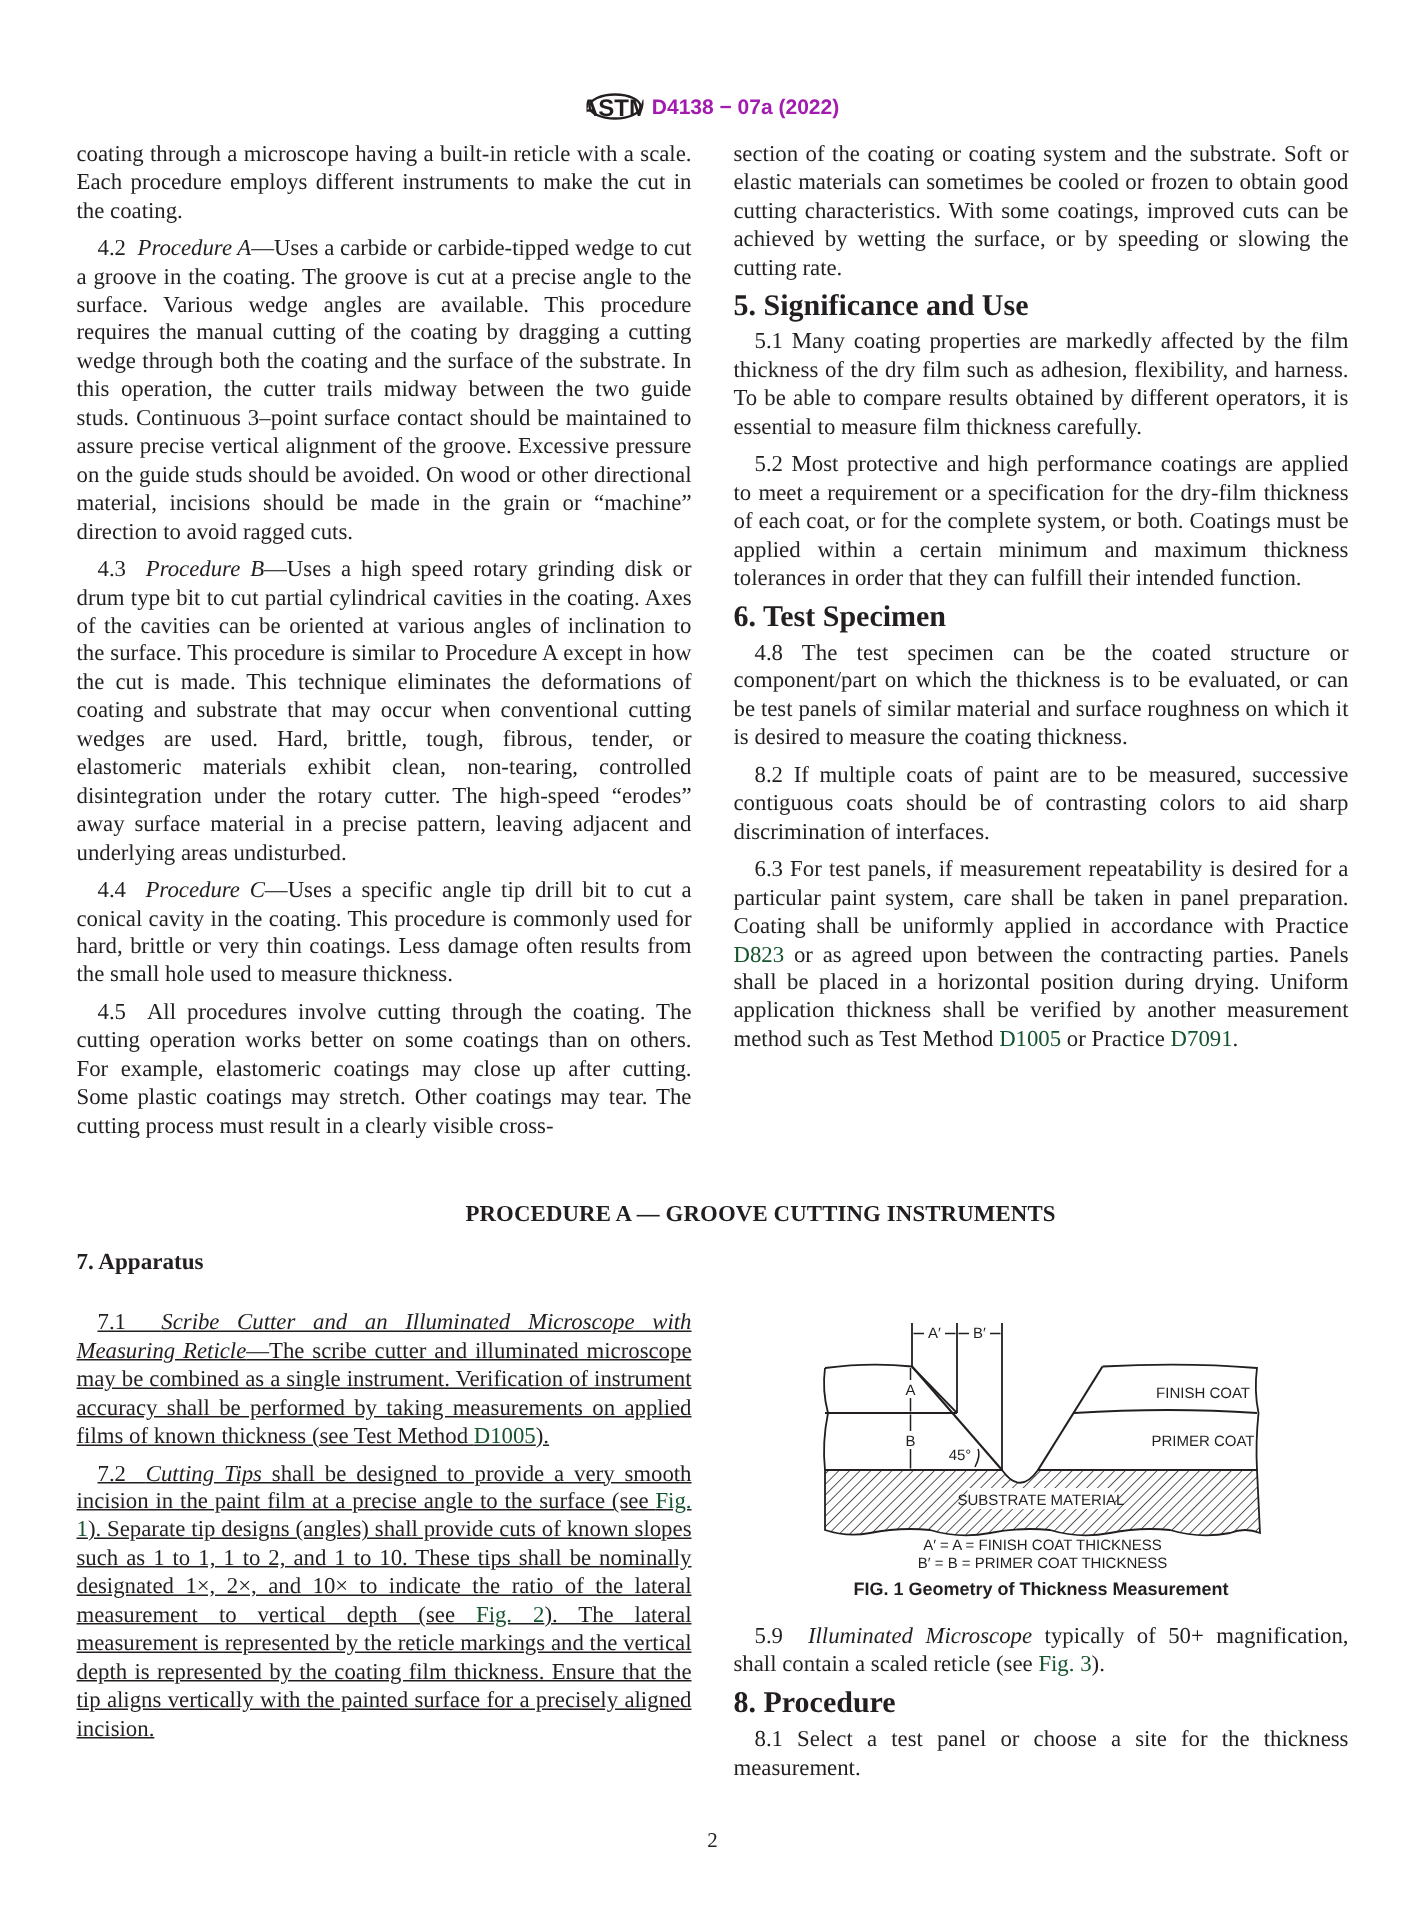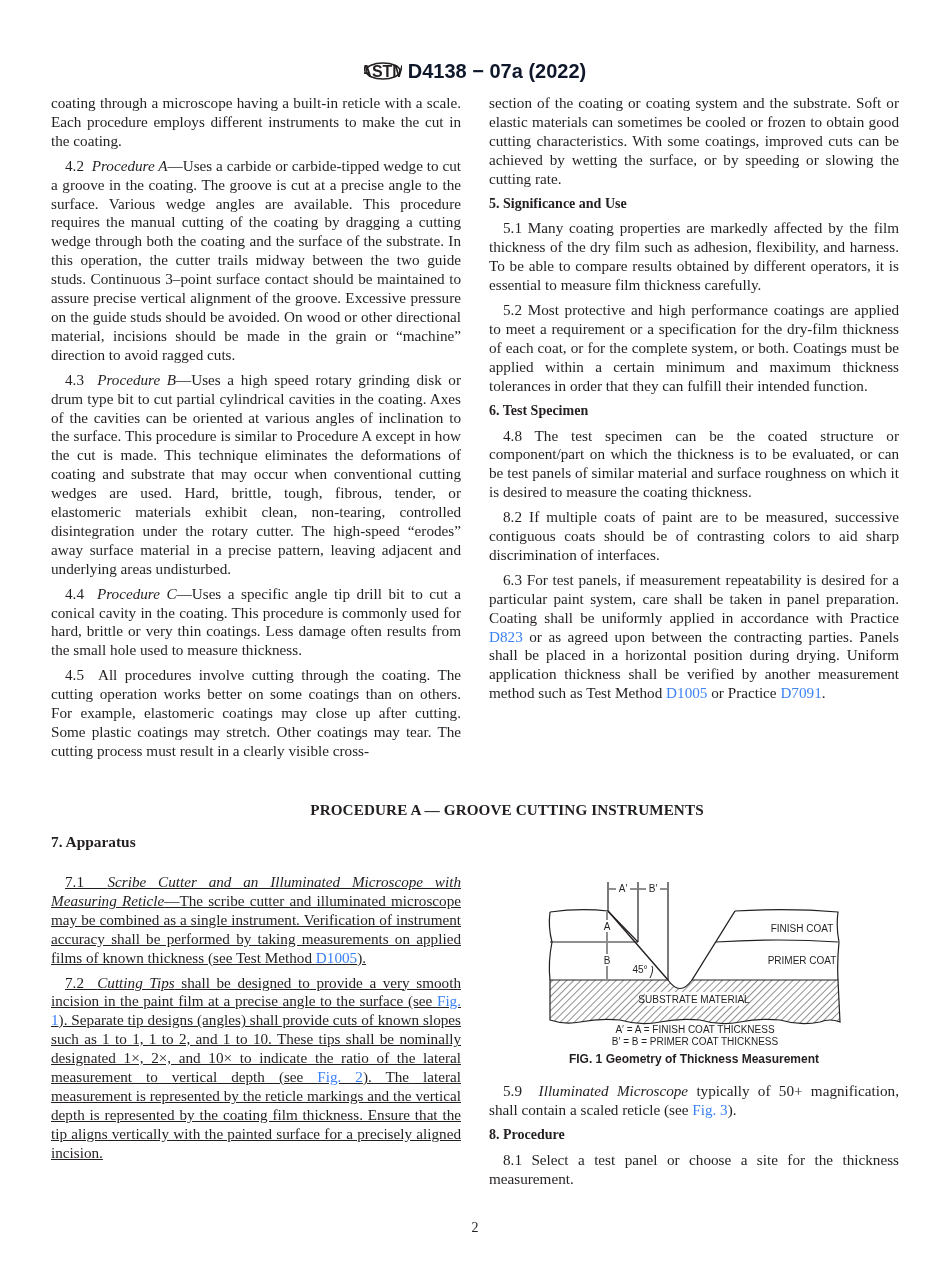--- a/index.html
+++ b/index.html
@@ -1,29 +1,29 @@
 <!DOCTYPE html>
 <html><head>
 <meta charset="utf-8">
 <style>
   html, body { margin:0; padding:0; background:#ffffff; }
   body { width:950px; height:1272px; position:relative; overflow:hidden;
          font-family:"Liberation Serif", "DejaVu Serif", serif; color:#231f20; }
   .header { position:absolute; top:56px; left:0; width:950px; text-align:center; }
   .header-inner { display:inline-flex; align-items:center; gap:6px;text-align:right; }
   .logo { width:38px; height:30px; }
-  .doc-id { font-family:"Liberation Sans","DejaVu Sans",sans-serif; font-weight:bold; font-size:20px; color:#0f172a; }
+  .doc-id { font-family:"Liberation Sans","DejaVu Sans",sans-serif; font-weight:bold; font-size:14px; color:#a21caf; }
   .col { position:absolute; font-size:15.2px; line-height:18.9px; text-align:justify; }
   .col-left { left:51px; width:410px; top:94px; }
   .col-right { left:489px; width:410px; top:94px; }
   .p { margin:0 0 6px 0; text-indent:0; }
   .p.indent { text-indent:14px; }
   .p.noind { text-indent:0; }
-  .h { font-weight:bold; margin:4px 0 6px 0; font-size:14px; }
-  .link { color:#3b82f6; }
+  .h { font-weight:bold; margin:4px 0 6px 0; font-size:20px; }
+  .link { color:#14532d; }
   .center-title { position:absolute; top:801px; left:0; width:950px; text-align:center; font-weight:bold; font-size:15.2px; letter-spacing:0.1px;margin-left:32px; }
   .h7 { position:absolute; top:833px; left:51px; font-weight:bold; font-size:15.4px; }
   .col-left2 { left:51px; width:410px; top:873px;text-decoration:underline; }
   .fig { position:absolute; left:540px; top:872px; width:310px; }
   .fig svg { display:block; }
   .fig-caption { position:absolute; left:489px; width:410px; top:1052px; text-align:center;
                  font-family:"Liberation Sans","DejaVu Sans",sans-serif; font-weight:bold; font-size:12px; }
   .col-right2 { left:489px; width:410px; top:1082px; }
   .page-num { position:absolute; top:1220px; left:0; width:950px; text-align:center; font-size:14px; }
   .it { font-style:italic; }

